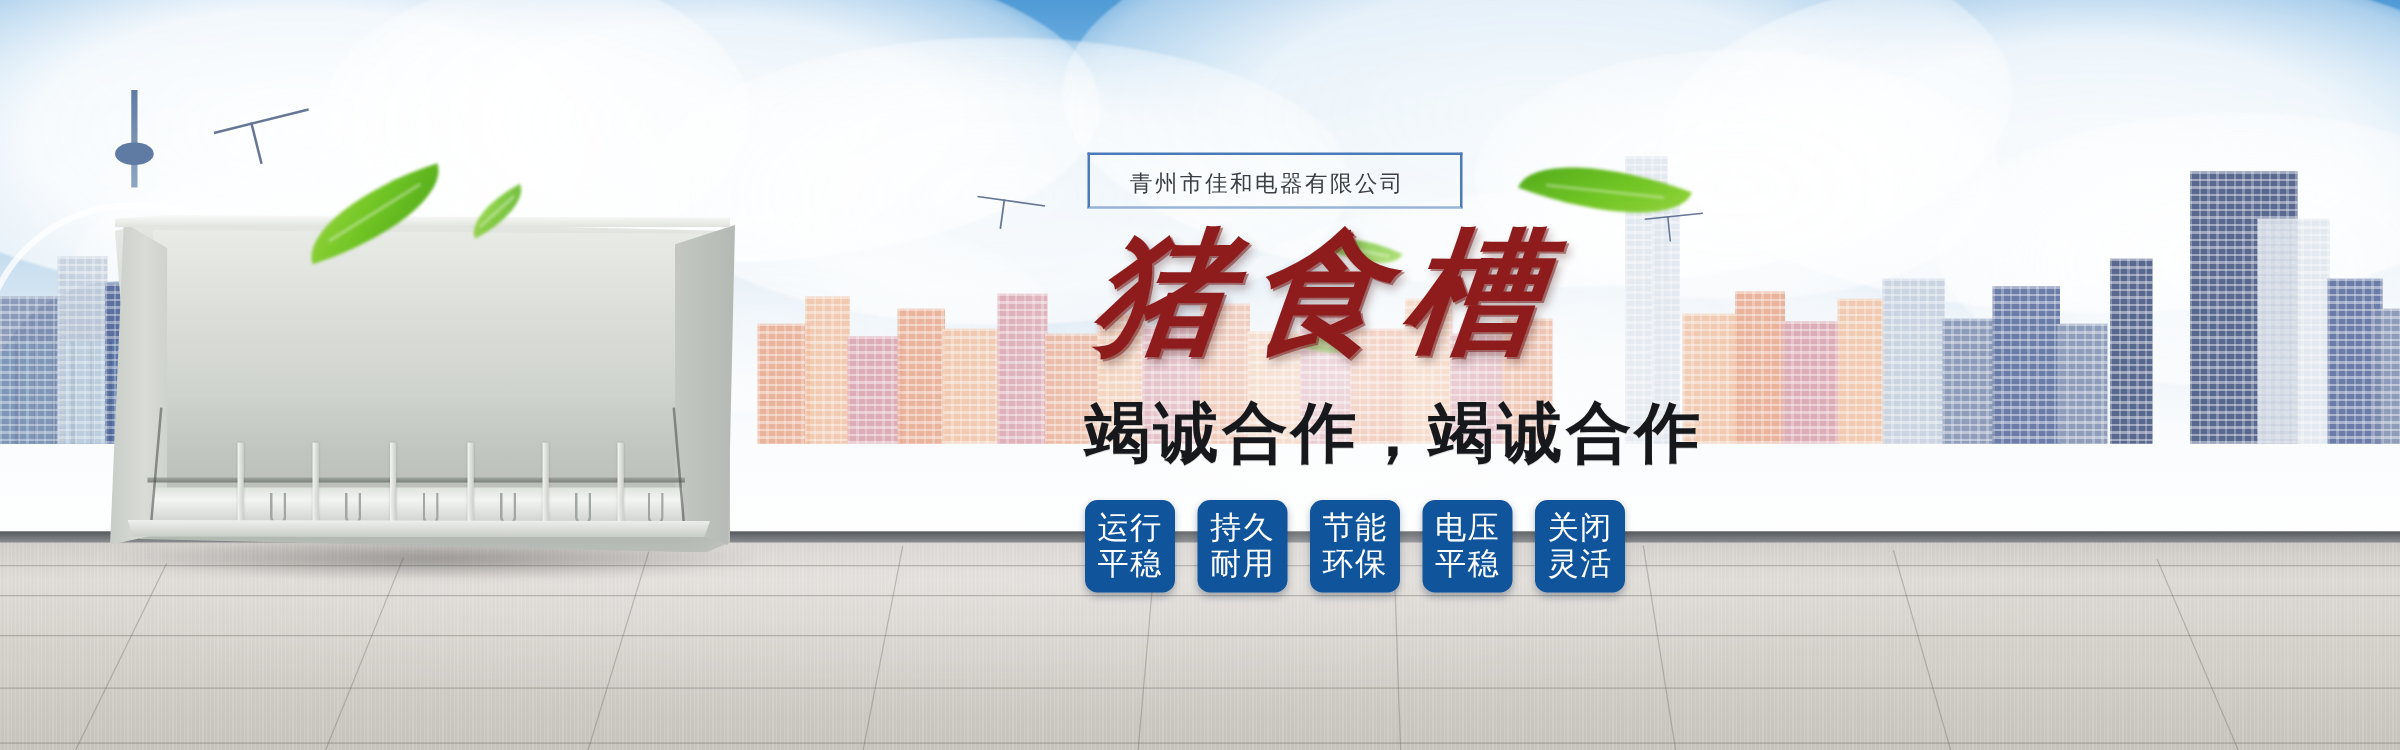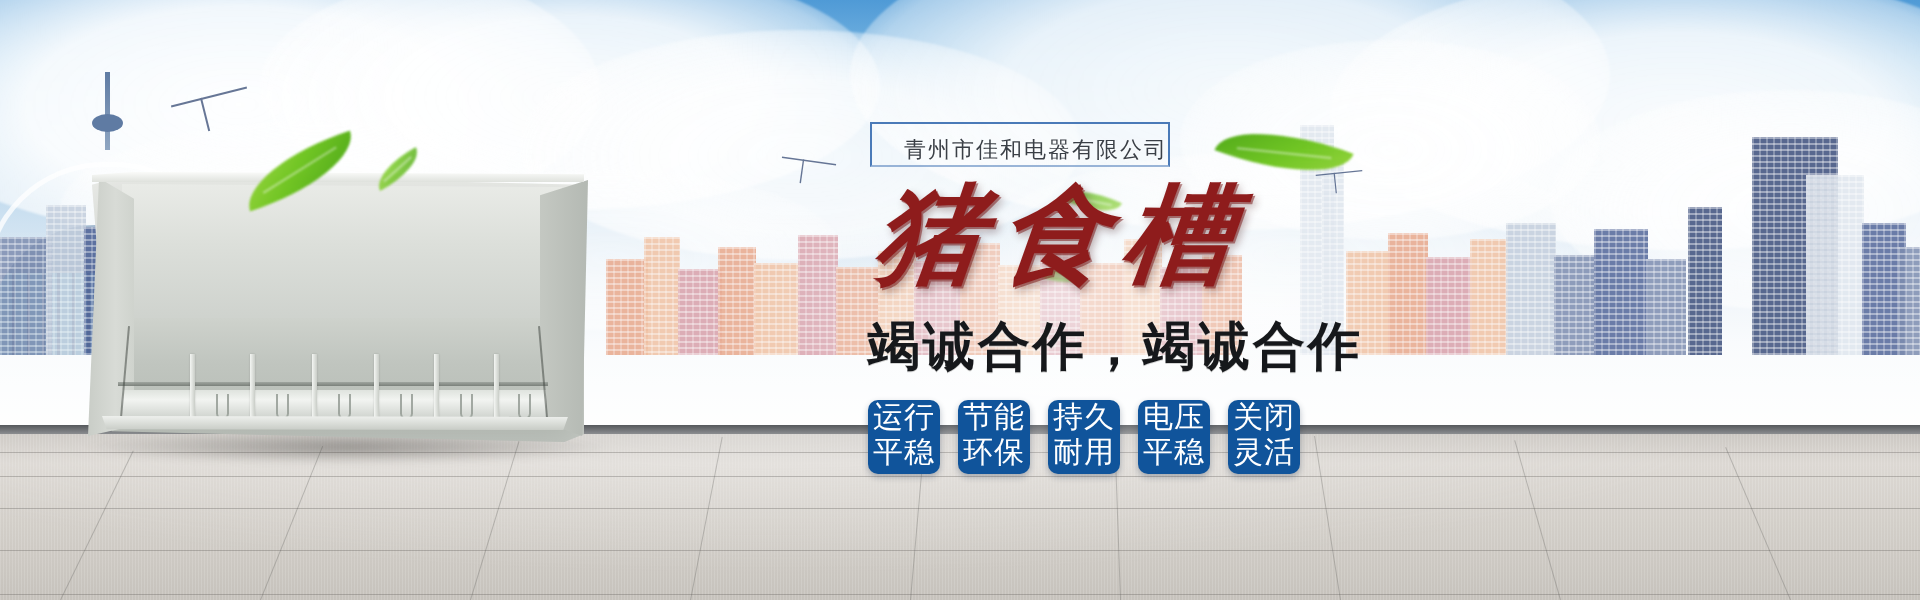--- a/index.html
+++ b/index.html
@@ -216,21 +216,21 @@
     position:absolute; left:860px; top:100px; width:700px; height:470px;
   }
 
   .name-frame{
     position:absolute; left:10px; top:22px; width:300px; height:45px;
     border:2px solid #4a7ab8;
     border-bottom-color:rgba(74,122,184,.55);
   }
   .company-name{
     position:absolute; left:44px; top:35px;
-    font-size:22px; letter-spacing:2px; color:#3a3f46;
+    font-size:18px; letter-spacing:2px; color:#3a3f46;
     font-family:"DejaVu Sans","Liberation Sans",sans-serif;
     text-shadow:0 1px 2px rgba(255,255,255,.85);
     white-space:nowrap;
   }
 
   .main-title{
     position:absolute; left:16px; top:74px;
     font-size:108px; line-height:1.12;
     font-weight:bold;
     letter-spacing:16px;
@@ -257,23 +257,23 @@
     position:absolute; left:8px; top:300px;
     display:flex; gap:18px;
   }
   .badge{
     width:72px; height:74px;
     background:#10549b;
     border-radius:10px;
     display:flex; flex-direction:column;
     align-items:center; justify-content:center;
     color:#ffffff;
-    font-size:30px; line-height:1.18;
+    font-size:25px; line-height:1.18;
     letter-spacing:1px;
-    font-family:Liberation Mono, monospace;
+    font-family:Liberation Serif, serif;
     box-shadow:0 3px 6px rgba(20,40,70,.3);
   }
   .badge span{ display:block; }
 
   
   .glow{
     position:absolute; left:760px; top:120px; width:620px; height:360px;
     background:radial-gradient(ellipse at 50% 50%,rgba(255,255,255,.55) 0%,rgba(255,255,255,0) 70%);
     pointer-events:none;
   }
@@ -414,26 +414,26 @@
     <div class="main-title">猪食槽</div>
 
     <div class="sub-title">竭诚合作，竭诚合作</div>
 
     <div class="badges">
       <div class="badge">
         <span>运行</span>
         <span>平稳</span>
       </div>
       <div class="badge">
+        <span>持久</span>
+        <span>耐用</span>
+      </div>
+      <div class="badge">
         <span>节能</span>
         <span>环保</span>
-      </div>
-      <div class="badge">
-        <span>持久</span>
-        <span>耐用</span>
       </div>
       <div class="badge">
         <span>电压</span>
         <span>平稳</span>
       </div>
       <div class="badge">
         <span>关闭</span>
         <span>灵活</span>
       </div>
     </div>

